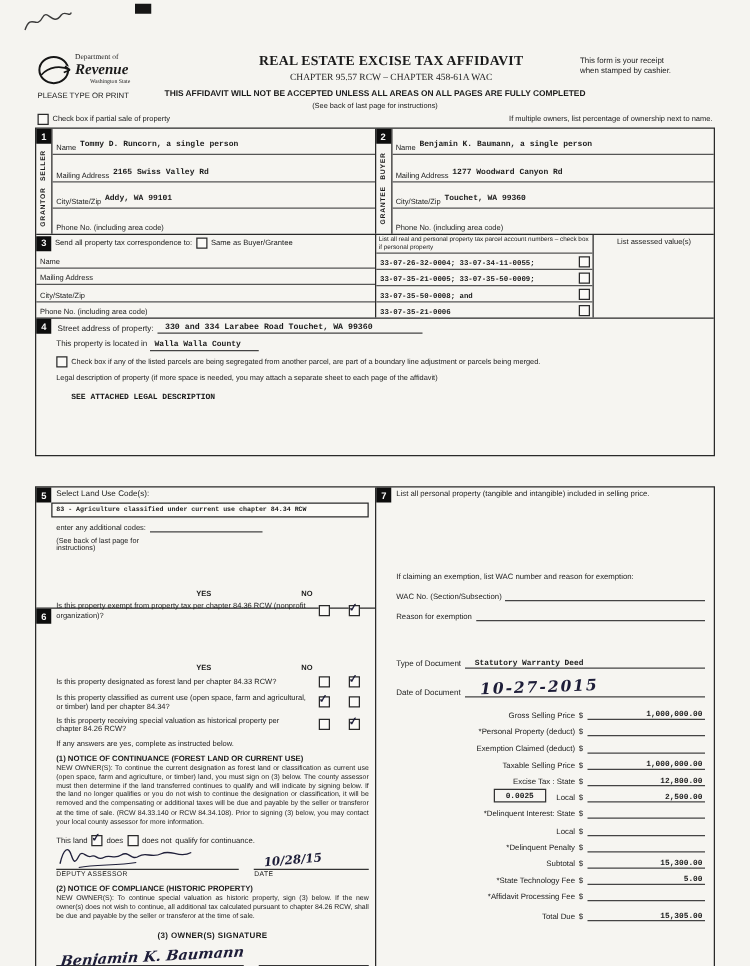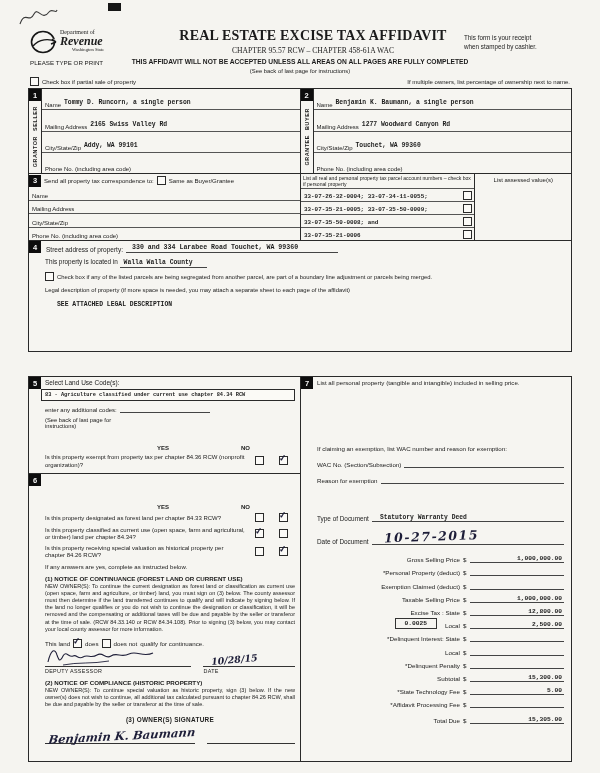--- a/index.html
+++ b/index.html
@@ -4,28 +4,28 @@
 <style>
   html,body{margin:0;padding:0;}
   body{width:600px;height:773px;background:#f5f4f0;font-family:"Liberation Sans",sans-serif;color:#1b1b1b;}
   .page{position:relative;width:600px;height:773px;overflow:hidden;background:#f5f4f0;}
 
   
   .art-blob{position:absolute;left:108px;top:3px;width:13px;height:8px;background:#161616;}
   .art-pen{position:absolute;left:16px;top:4px;}
 
   
-  .hdr{display:flex;align-items:center;margin:28px 30px 0 30px;}
+  .hdr{display:flex;align-items:flex-start;margin:43px 30px 0 30px;}
   .logo{display:flex;gap:3px;width:132px;align-items:flex-start;}
   .logo-text{font-family:"Liberation Serif",serif;line-height:1.05;}
   .logo-dept{font-size:6px;}
   .logo-name{font-size:12px;font-weight:bold;font-style:italic;}
   .logo-state{font-size:4.6px;margin-left:12px;margin-top:1px;}
   .titleblock{flex:1;text-align:center;}
-  .title{font-family:"Liberation Serif",serif;font-size:14px;font-weight:bold;letter-spacing:.2px;}
+  .title{font-family:"Liberation Serif",serif;font-size:11px;font-weight:bold;letter-spacing:.2px;}
   .chapter{font-family:"Liberation Serif",serif;font-size:7.6px;margin-top:2px;}
   .receipt{width:106px;font-size:6.3px;line-height:1.3;padding-top:2px;}
   .hdr2{position:relative;margin:3px 30px 0;height:9px;}
   .typeprint{position:absolute;left:0;top:1px;font-size:6.2px;}
   .warning{text-align:center;font-size:6.7px;font-weight:bold;}
   .seebackC{text-align:center;font-size:5.9px;margin-top:1px;}
   .hdr3{display:flex;justify-content:space-between;align-items:center;font-size:6px;margin:3px 30px 2px;}
   .hdr3 .left{display:flex;align-items:center;gap:3px;}
 
   

